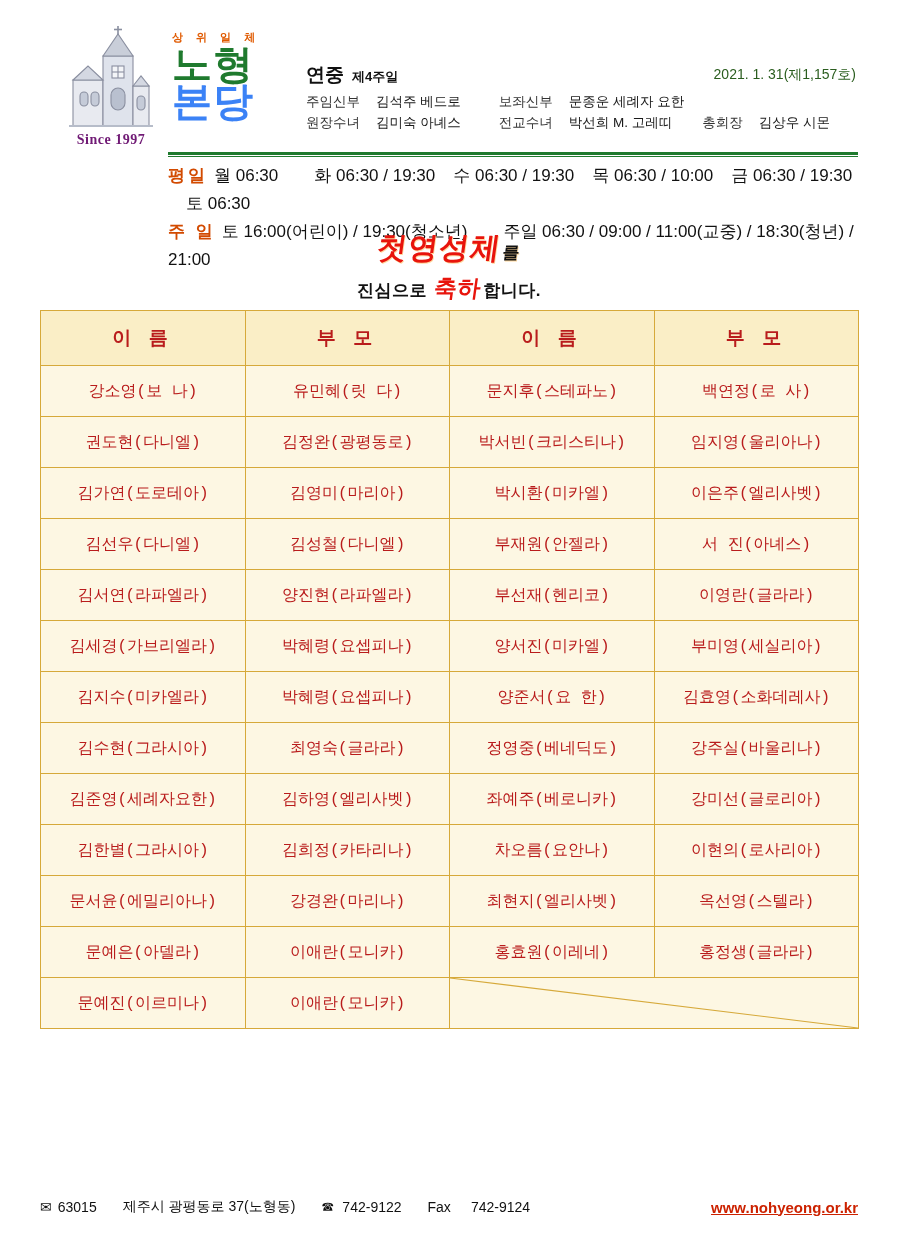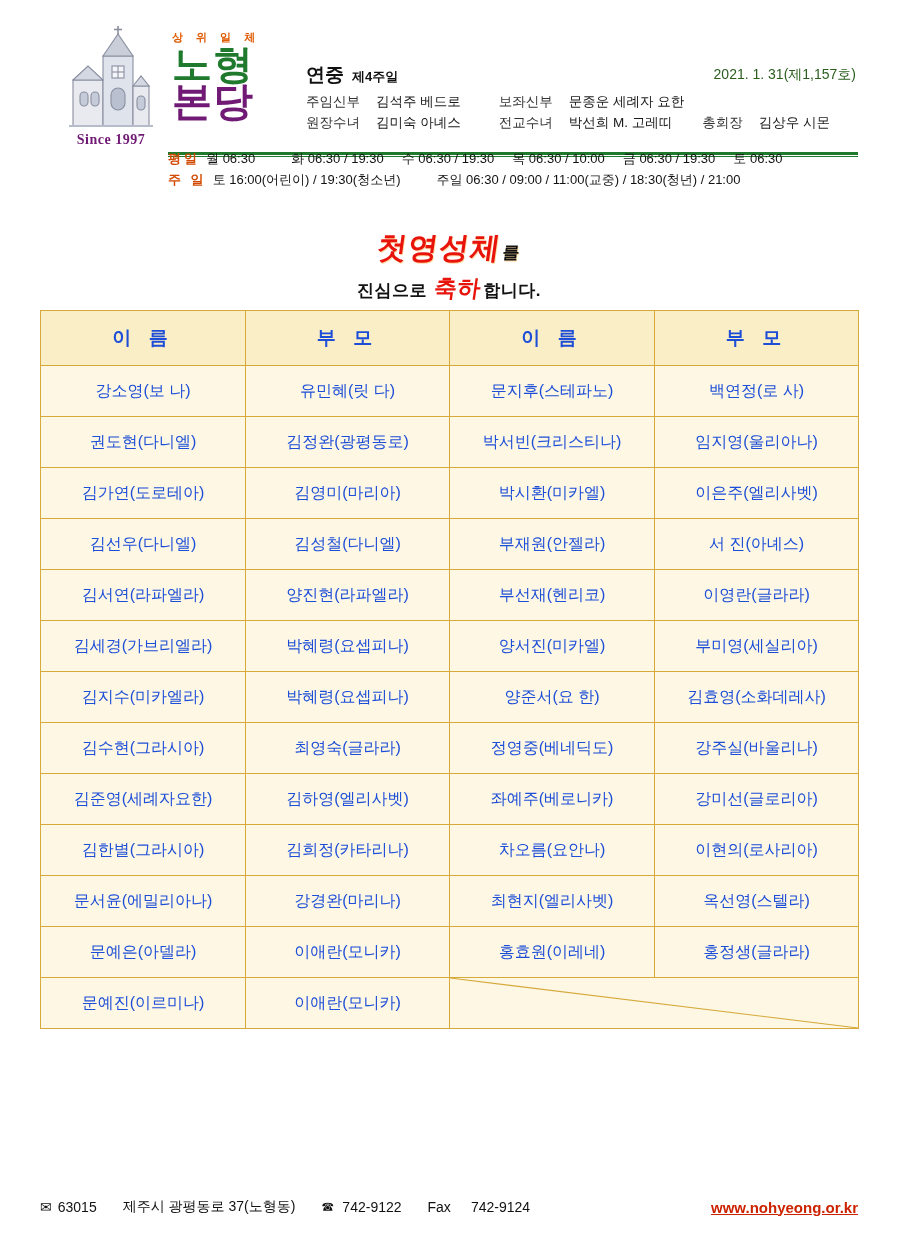--- a/index.html
+++ b/index.html
@@ -64,21 +64,21 @@
     font-weight: bold;
     margin-bottom: 1px;
   }
   .big-name {
     font-size: 40px;
     font-weight: bold;
     color: #1f7a2e;
     line-height: 0.92;
     letter-spacing: 1px;
   }
-  .big-name .l2 { color: #701a75; }
+  .big-name .l2 { color: #3b82f6; }
   .liturgy {
     position: absolute;
     left: 306px;
     top: 62px;
     font-size: 19px;
     font-weight: bold;
     color: #111;
   }
   .liturgy .week {
     font-size: 13px;
@@ -118,22 +118,22 @@
   }
   .rule-green.second {
     top: 156px;
     height: 1px;
   }
 
   .masstimes {
     position: absolute;
     left: 168px;
     right: 40px;
-    top: 148px;
-    font-size: 13px;
+    top: 162px;
+    font-size: 17px;
     line-height: 1.65;
   }
   .masstimes .lab {
     color: #d24a00;
     font-weight: bold;
     letter-spacing: 3px;
     margin-right: 6px;
   }
   .masstimes .d { color: #111; }
   .masstimes .sp { display: inline-block; width: 18px; }
@@ -191,31 +191,31 @@
     width: 818px;
     border-collapse: collapse;
     table-layout: fixed;
   }
   table.names th, table.names td {
     border: 1px solid #d6a93a;
     height: 48px;
     text-align: center;
     vertical-align: middle;
     font-size: 16px;
-    color: #1d4ed8;
+    color: #b91c1c;
     background: #fdf7e3;
   }
   table.names thead th {
     background: #faeec6;
     font-size: 19px;
     font-weight: bold;
     letter-spacing: 6px;
     height: 52px;
   }
-  table.names tbody td { letter-spacing: 0px; }
+  table.names tbody td { letter-spacing: 0px; font-family: Liberation Mono, monospace; }
   table.names .empty-cell {
     background: #fdf7e3;
     position: relative;
     padding: 0;
   }
   .diag {
     position: absolute;
     left: 0; top: 0;
     width: 100%; height: 100%;
   }

